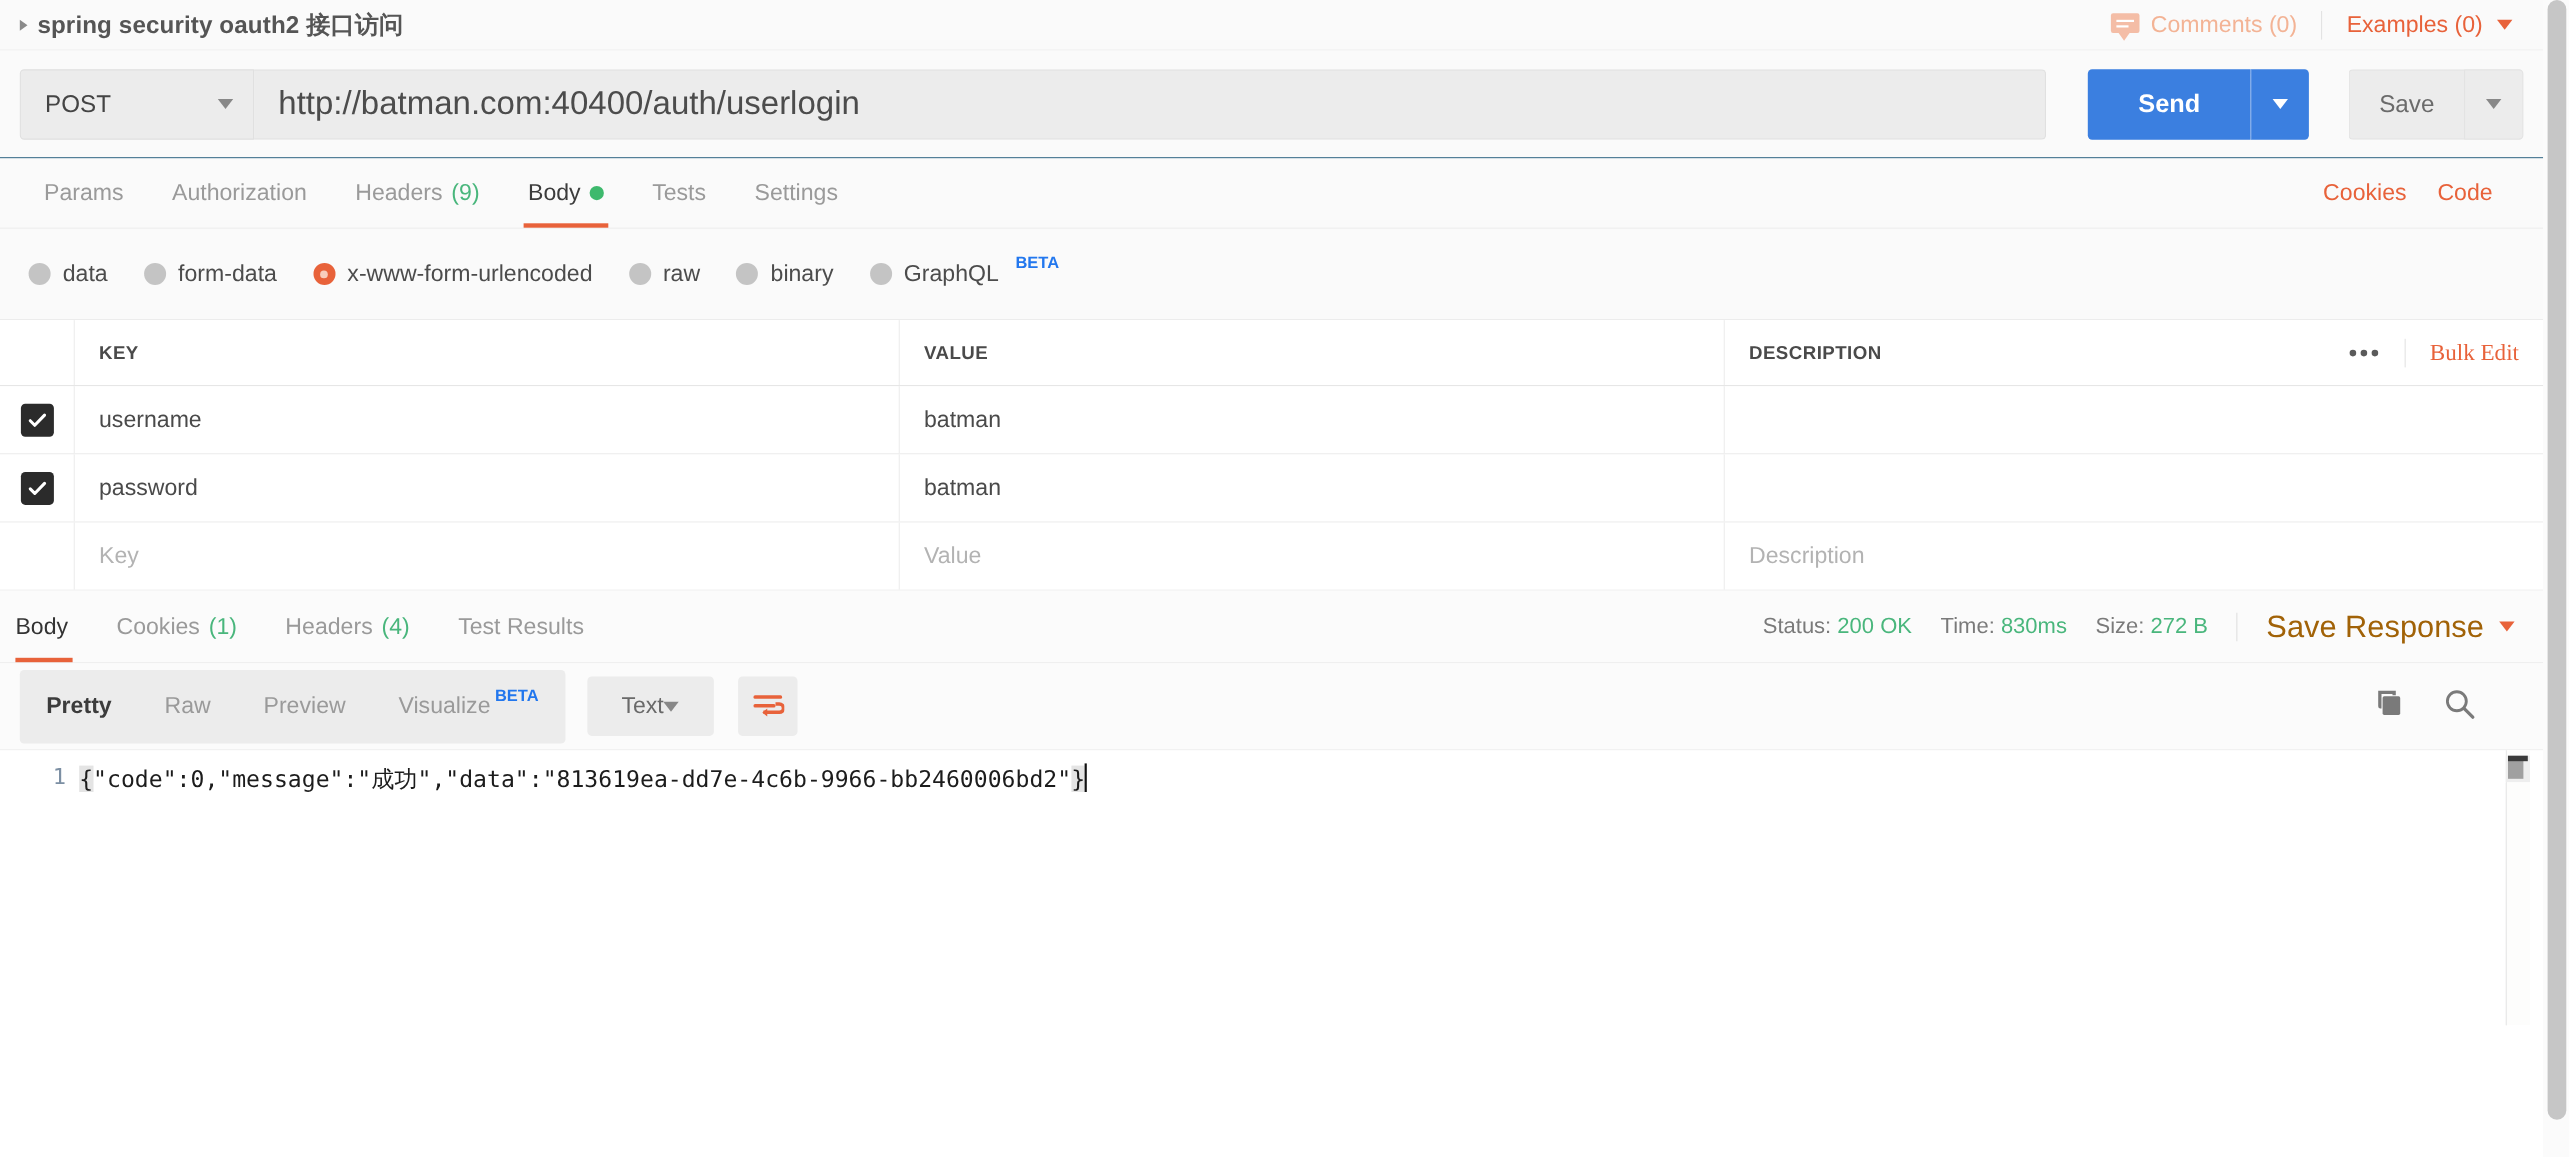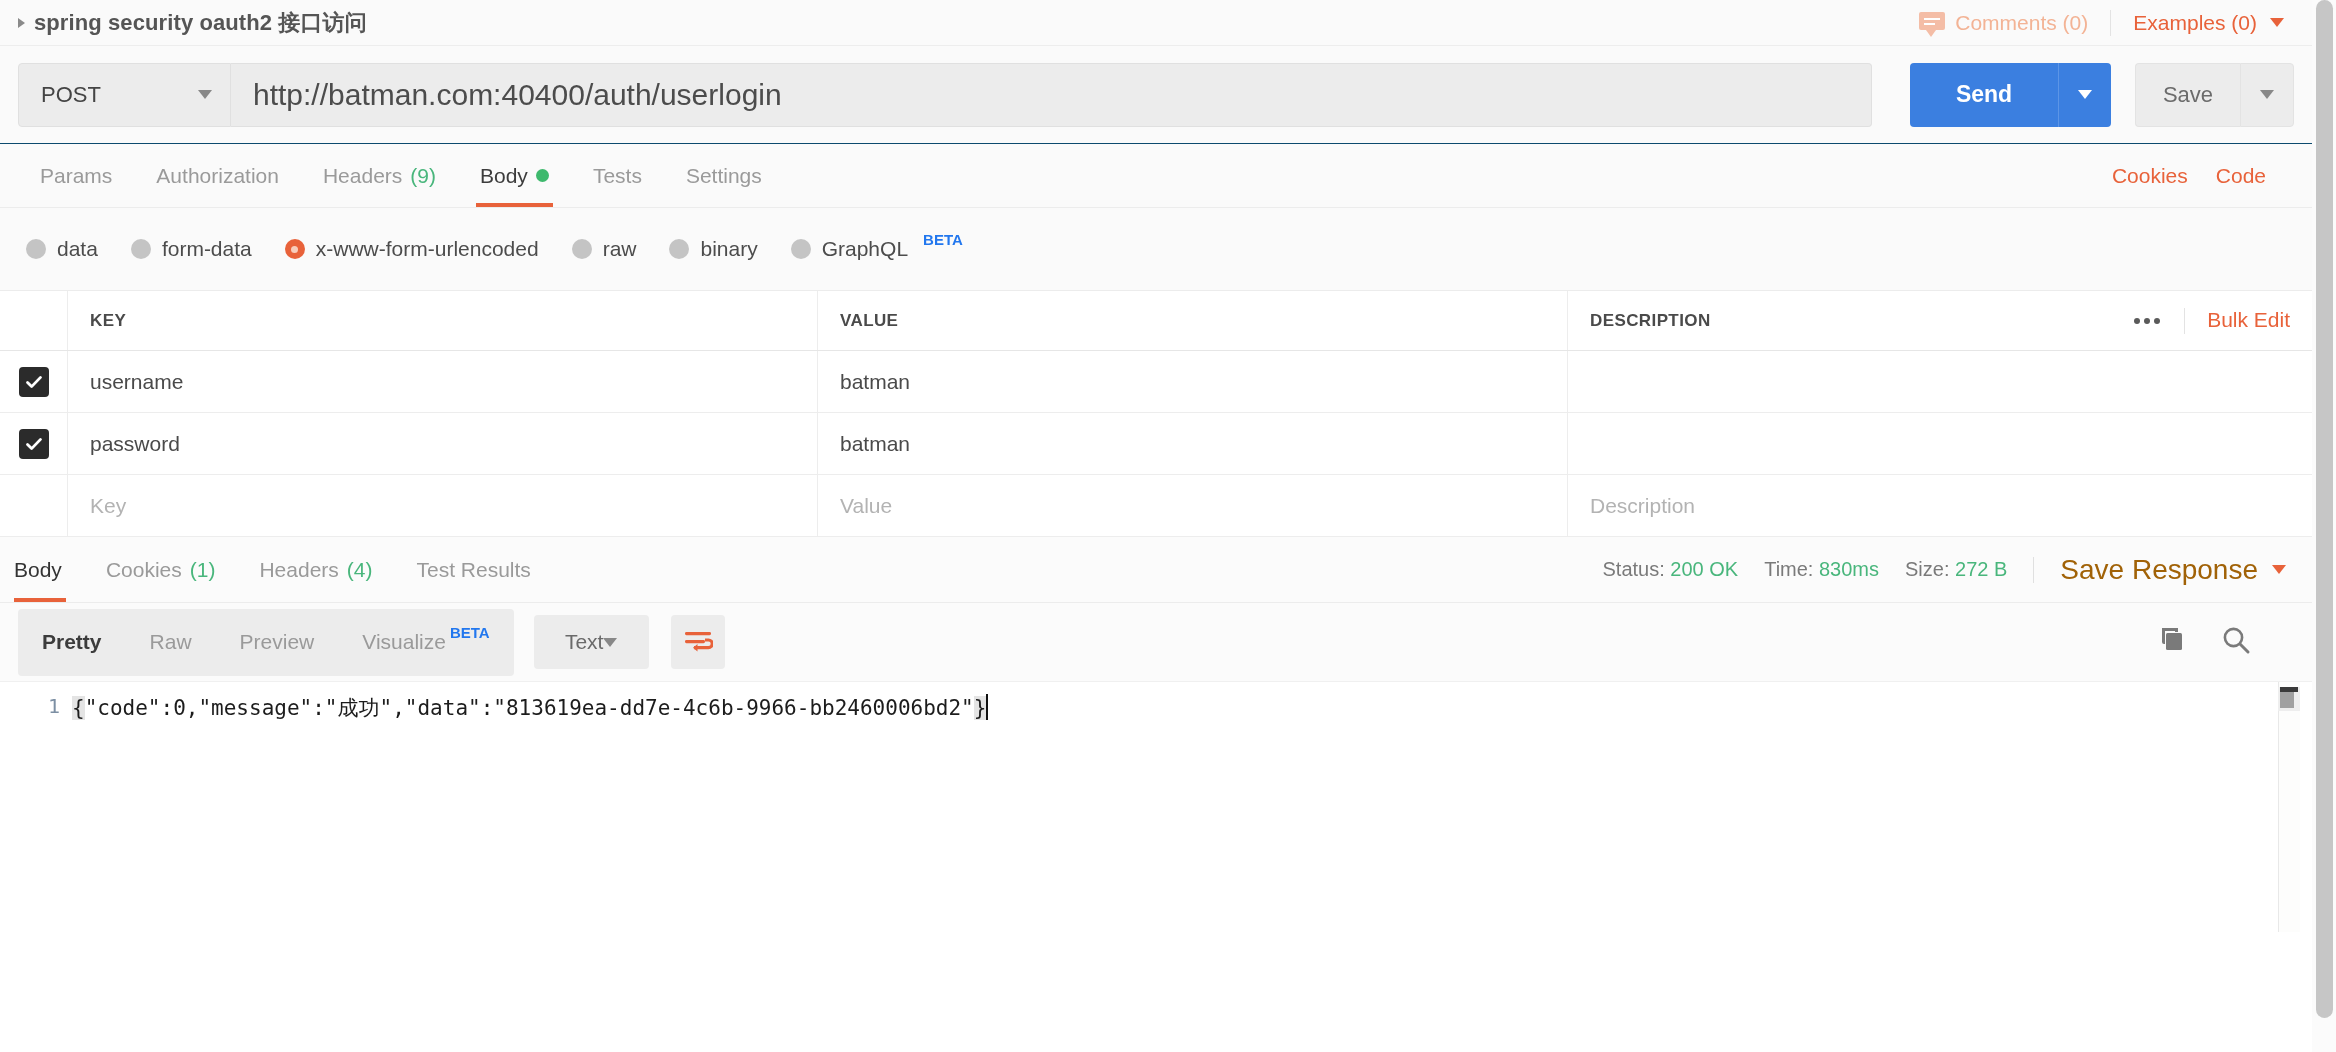--- a/index.html
+++ b/index.html
@@ -139,21 +139,21 @@
     border-left: 1px solid #5c95e6;
     border-radius: 0 4px 4px 0;
     display: flex; align-items: center; justify-content: center;
   }
   .caret-down-white {
     width: 0; height: 0;
     border-left: 7px solid transparent;
     border-right: 7px solid transparent;
     border-top: 9px solid #ffffff;
   }
-  .save-group { display: flex; margin-left: 24px; }
+  .save-group { display: flex; margin-left: 36px; }
   .save-btn {
     width: 105px; height: 64px;
     background: #ececec;
     border: 1px solid #e3e3e3;
     border-right: none;
     border-radius: 4px 0 0 4px;
     color: #6b6b6b; font-size: 22px;
     display: flex; align-items: center; justify-content: center;
   }
   .save-caret-btn {
@@ -266,21 +266,21 @@
   }
   .kv-desc {
     flex: 1;
     display: flex; align-items: center;
     padding-left: 22px;
     font-size: 21px; color: #4a4a4a;
   }
   .colhead { font-size: 17px; font-weight: bold; color: #4a4a4a; letter-spacing: 0.4px; }
   .placeholder { color: #b3b3b3; }
   .desc-head-wrap { flex: 1; display: flex; align-items: center; padding-left: 22px; }
-  .desc-actions { margin-left: auto; display: flex; gap: 0; padding-right: 22px; }
+  .desc-actions { margin-left: auto; display: flex; gap: 0; padding-right: 22px; font-family: Liberation Serif, serif; }
   .dots-btn { display: flex; align-items: center; gap: 4px; padding: 0 24px; }
   .dot { width: 6px; height: 6px; border-radius: 50%; background: #5a5a5a; }
   .bulk-sep { width: 1px; height: 26px; background: #e3e3e3; }
   .bulk-edit { font-size: 21px; color: #e8623a; padding-left: 22px; }
 
   
   .res-tabs {
     position: relative;
     height: 66px;
     background: #fbfbfb;

